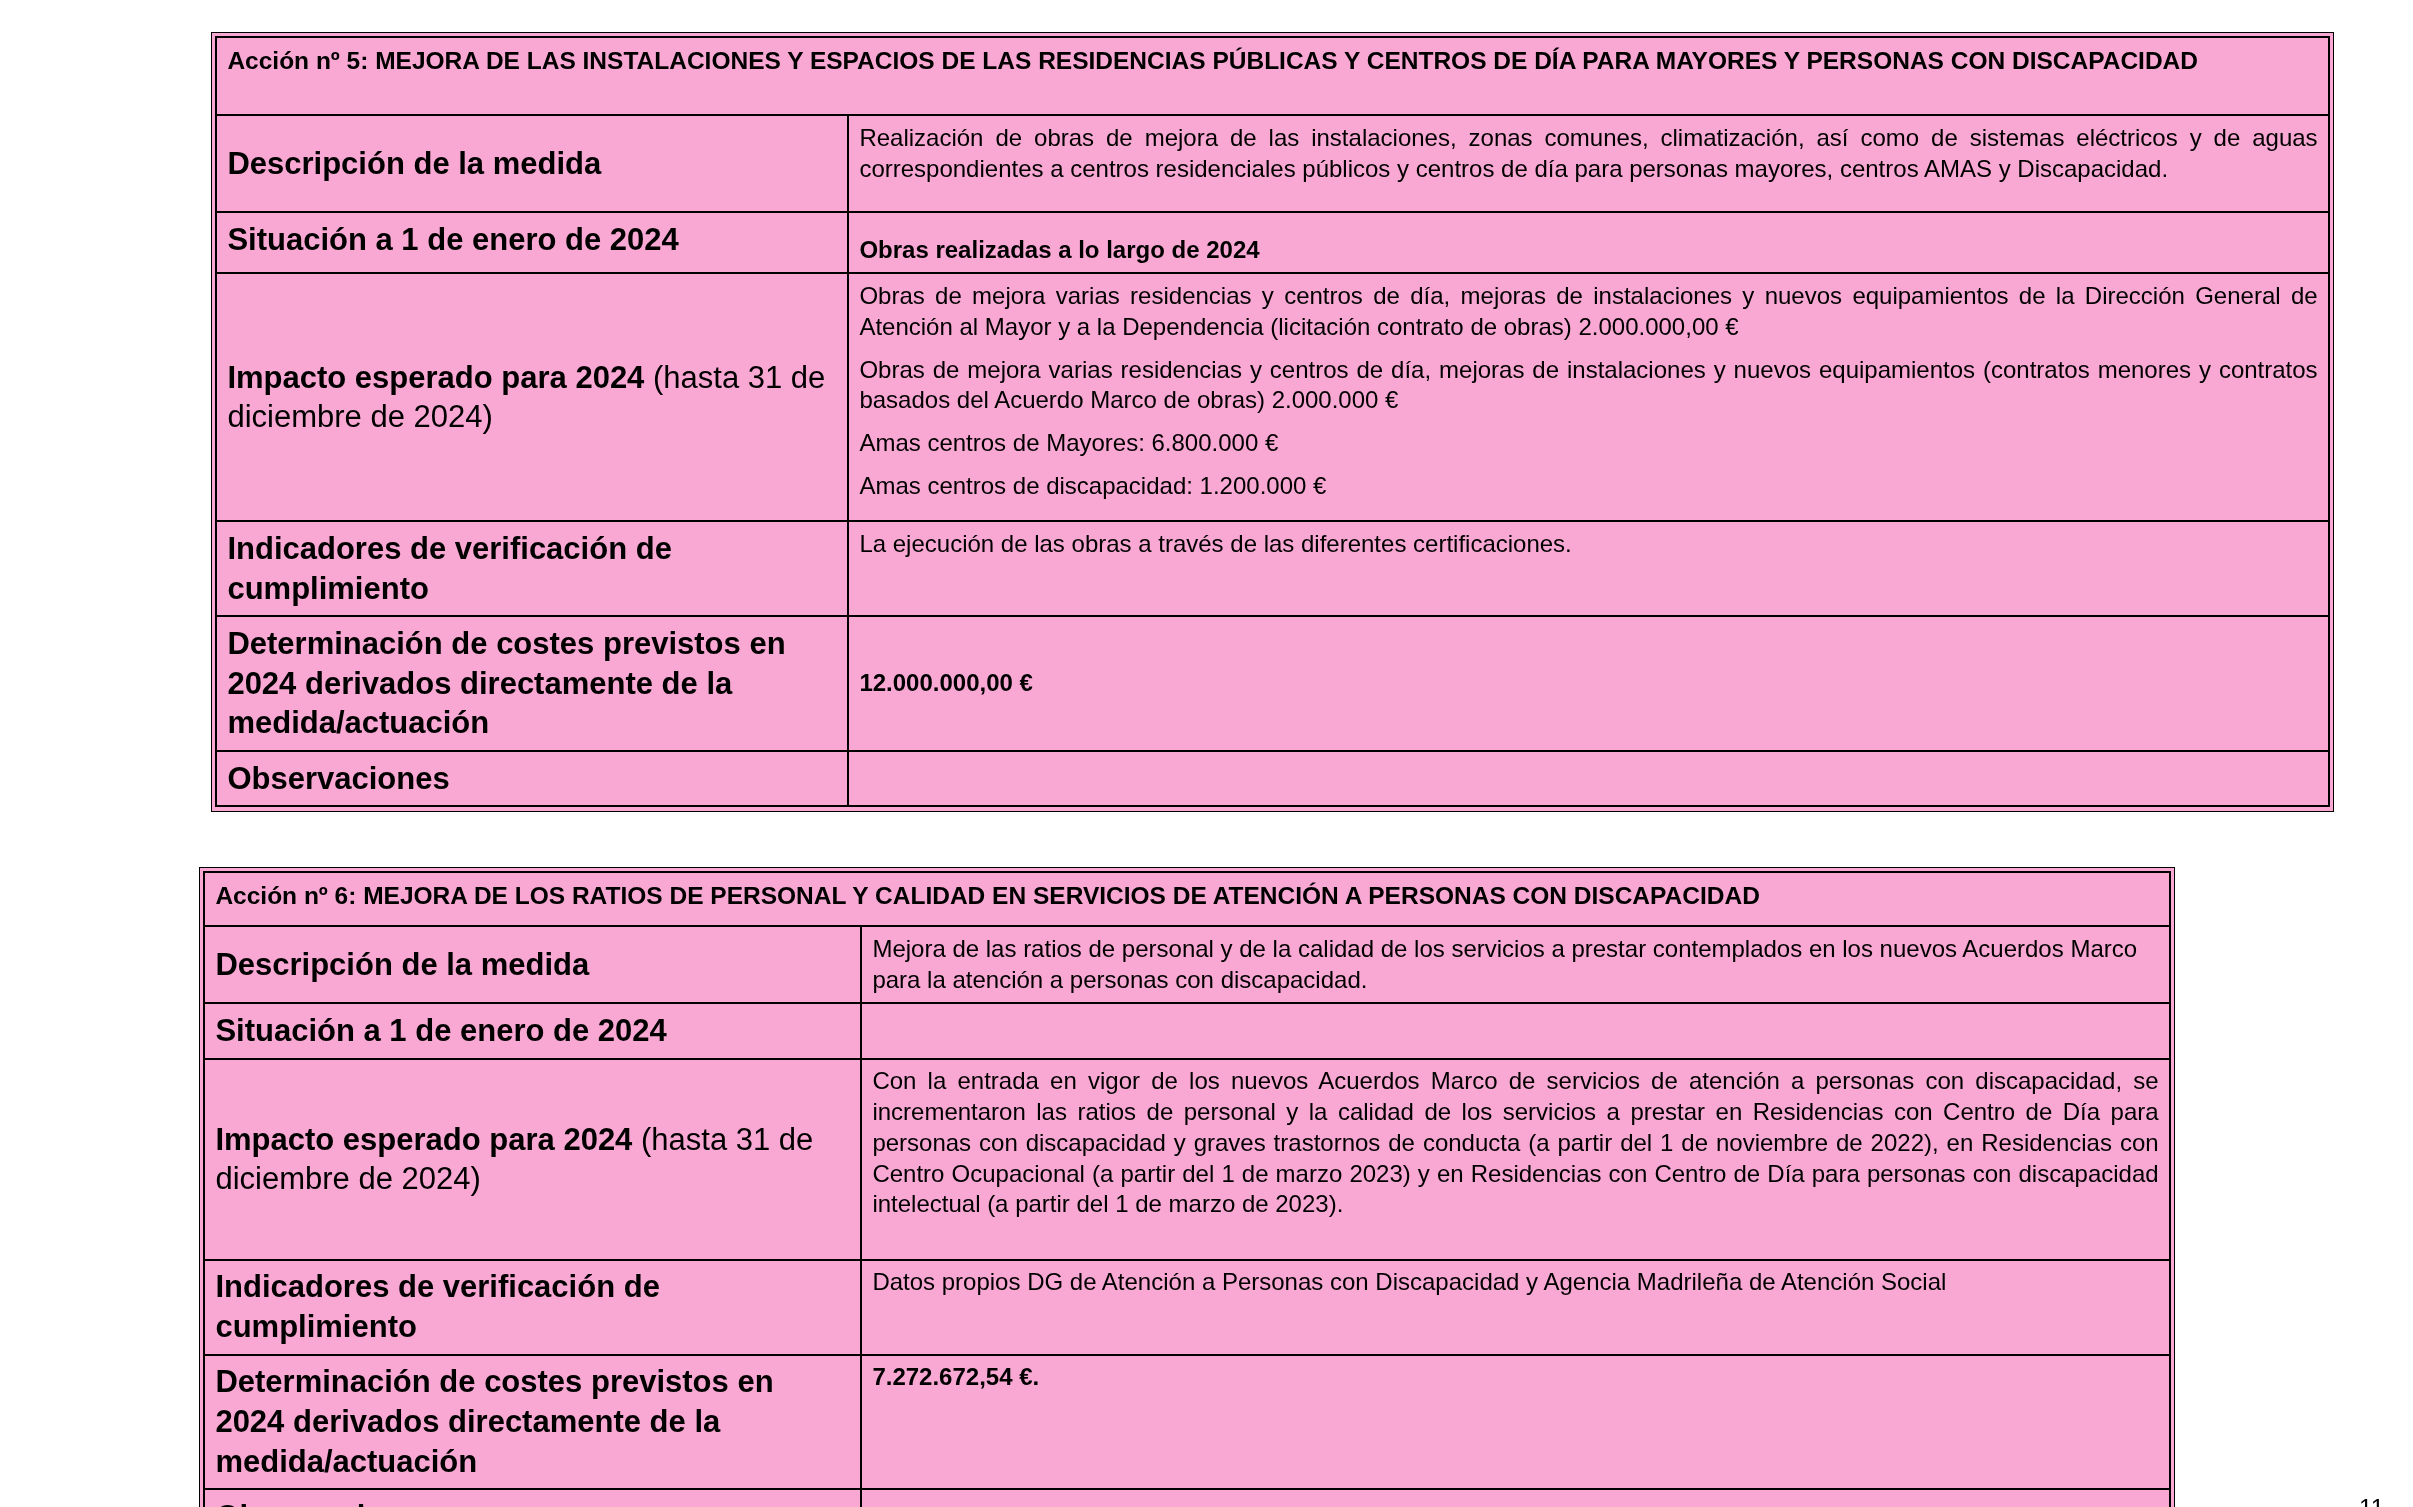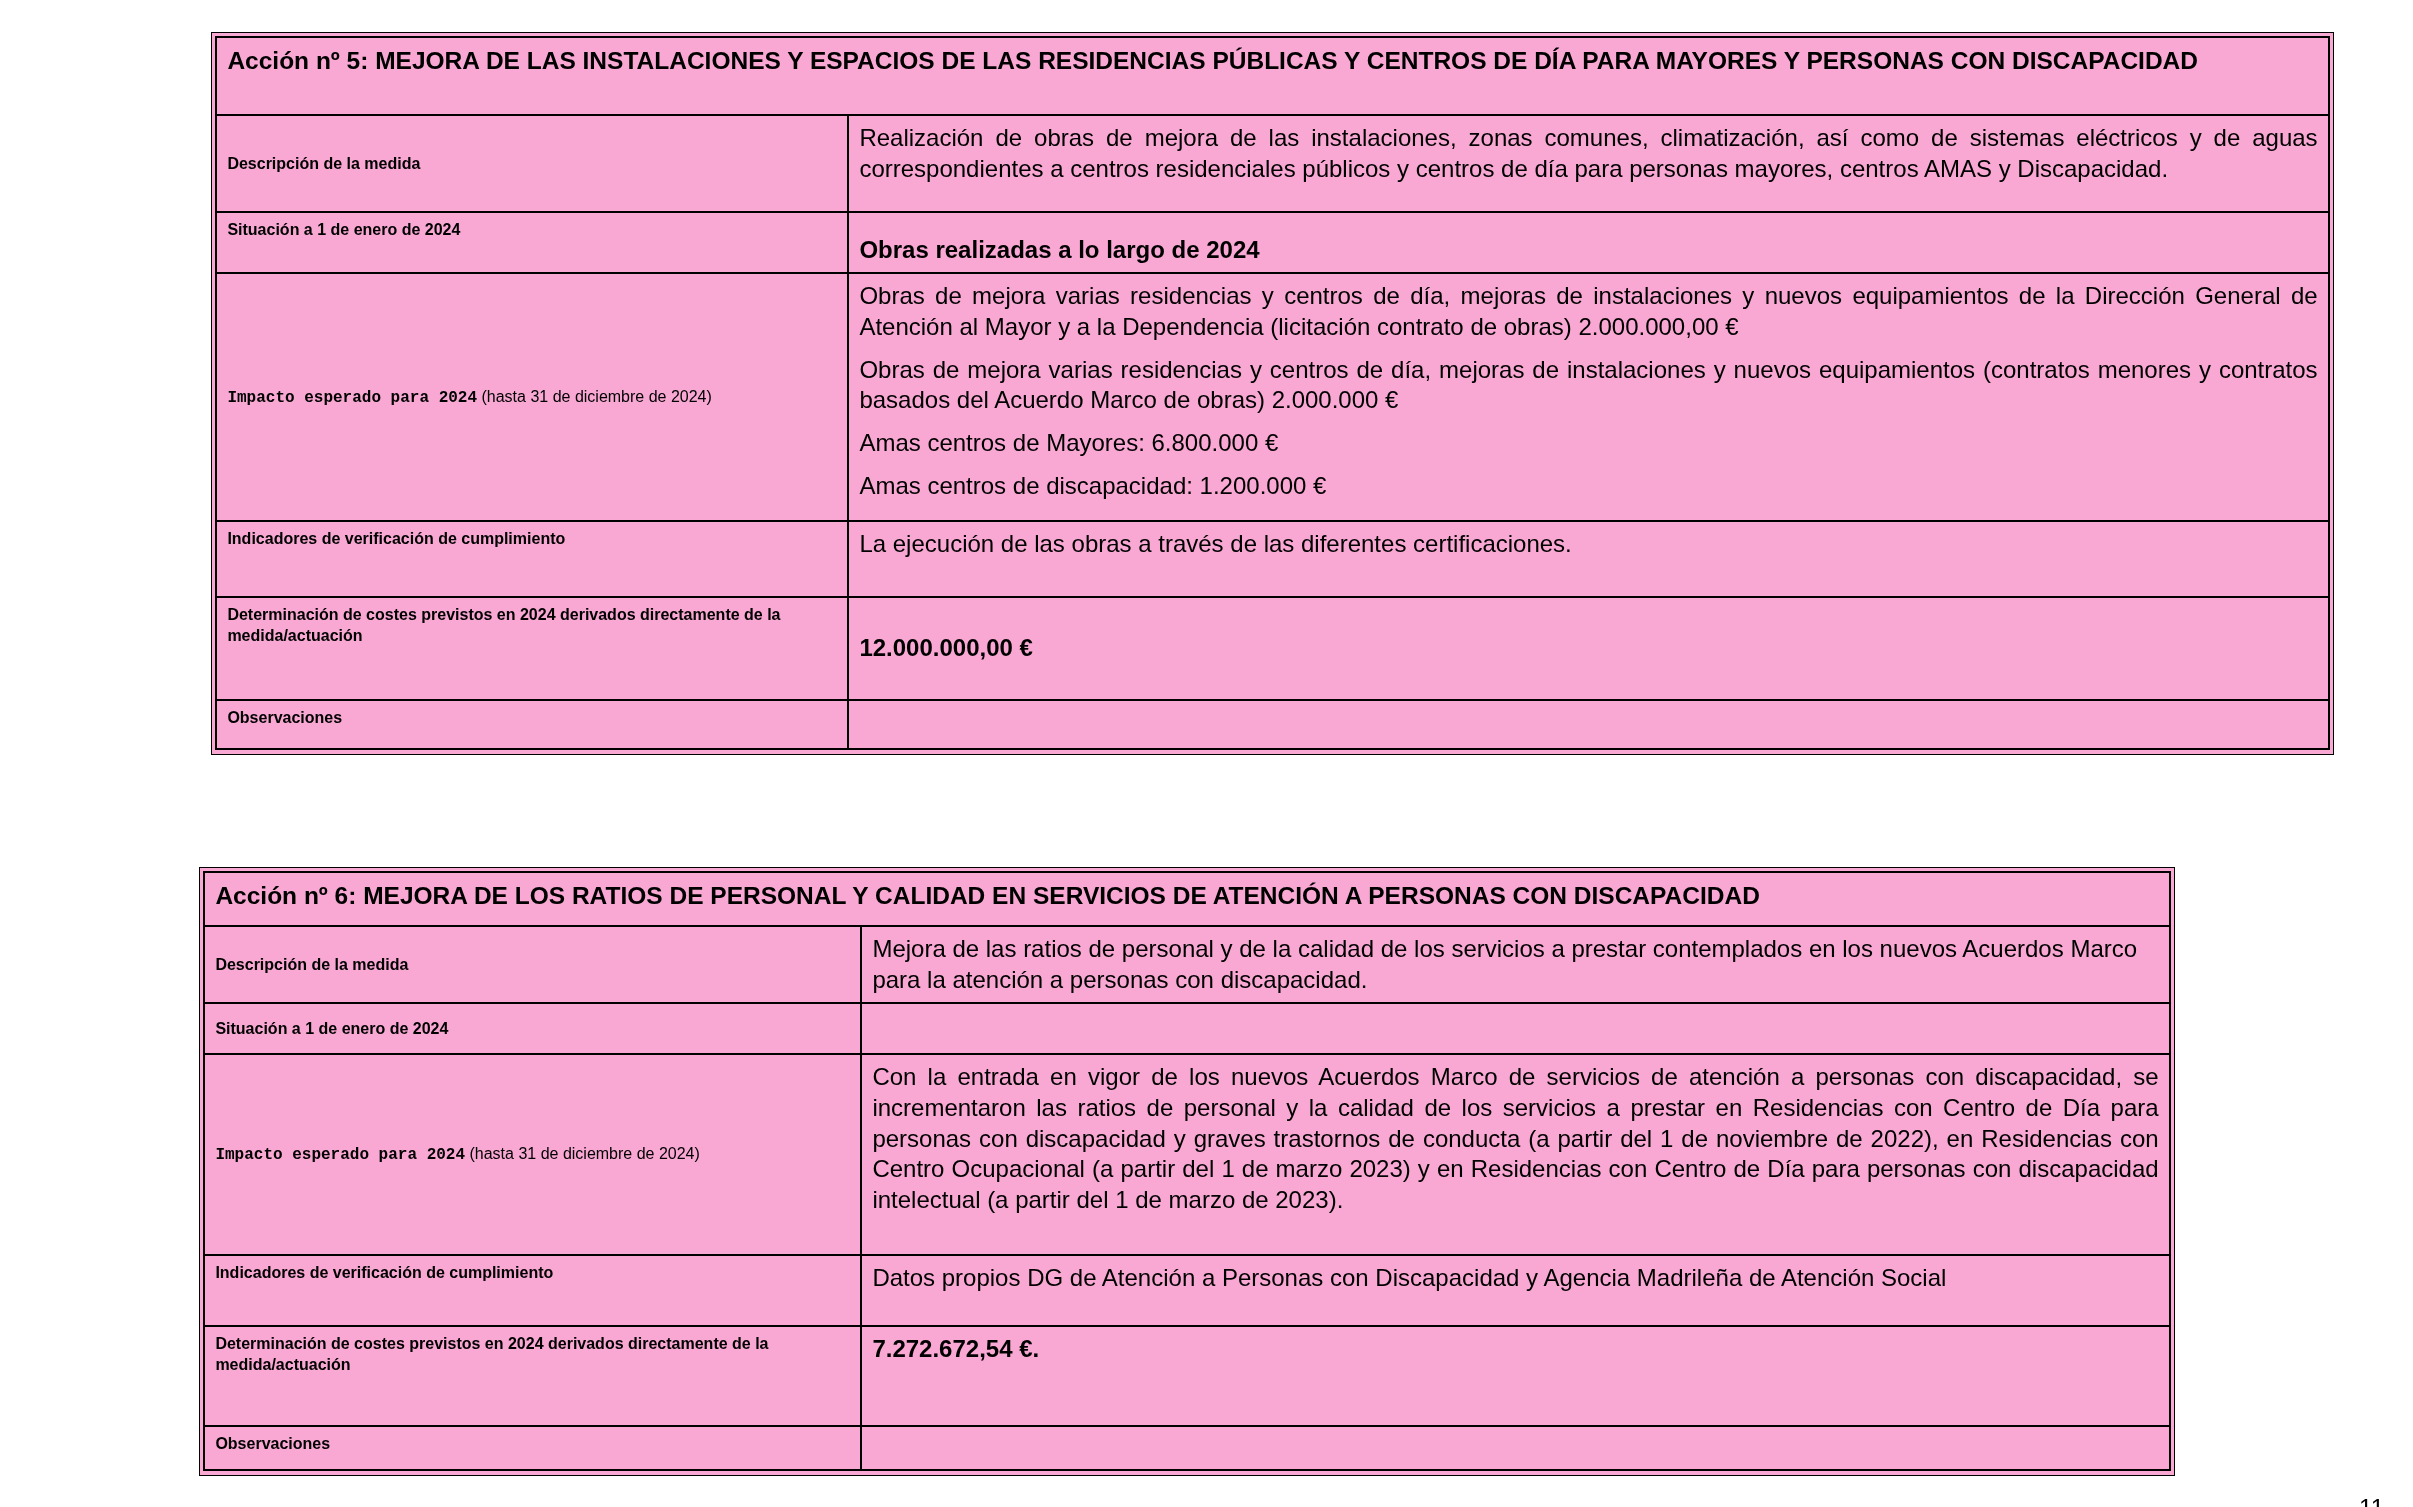--- a/index.html
+++ b/index.html
@@ -33,28 +33,28 @@
     box-sizing: border-box;
     overflow: hidden;
   }
   td.hdr {
     font-weight: bold;
     font-size: 24.5px;
     padding: 6.8px 10px;
   }
   td.lbl {
     font-weight: bold;
-    font-size: 16px;
+    font-size: 31px;
   }
   td.vm { vertical-align: middle; }
   td.vb { vertical-align: bottom; font-weight: bold; }
   .just { text-align: justify; }
   .para { margin: 0 0 12px 0; text-align: justify; }
   .para:last-child { margin-bottom: 12px; }
-  .b { font-weight: bold; font-family: Liberation Mono, monospace; }
+  .b { font-weight: bold; }
   .nb { font-weight: normal; }
   .bold-val { font-weight: bold; }
   #page-number {
     position: absolute;
     right: 29px;
     top: 1494px;
     font-size: 24px;
     color: #000;
   }
 </style>

